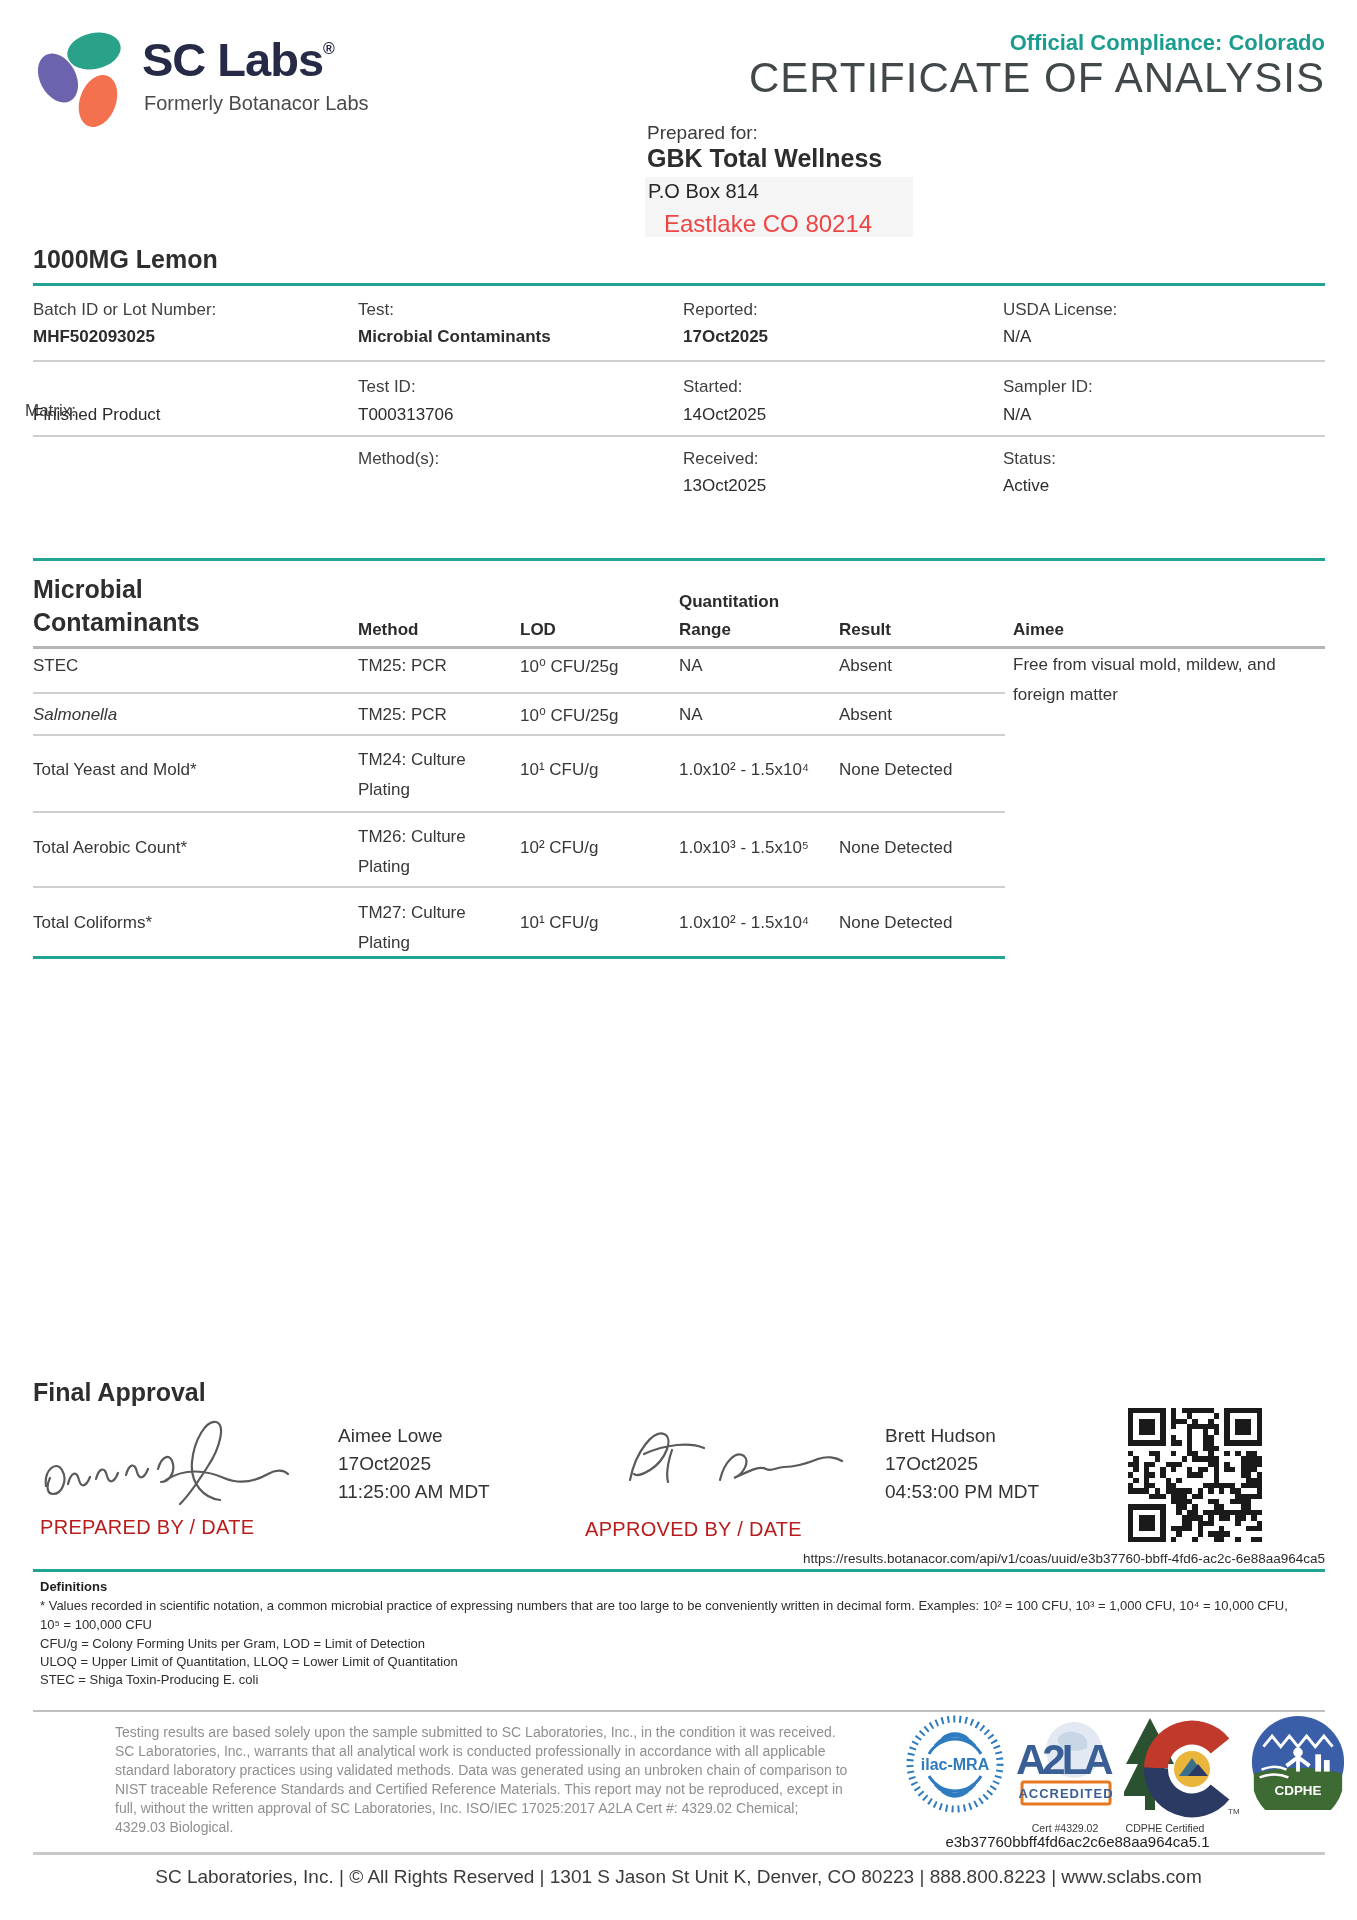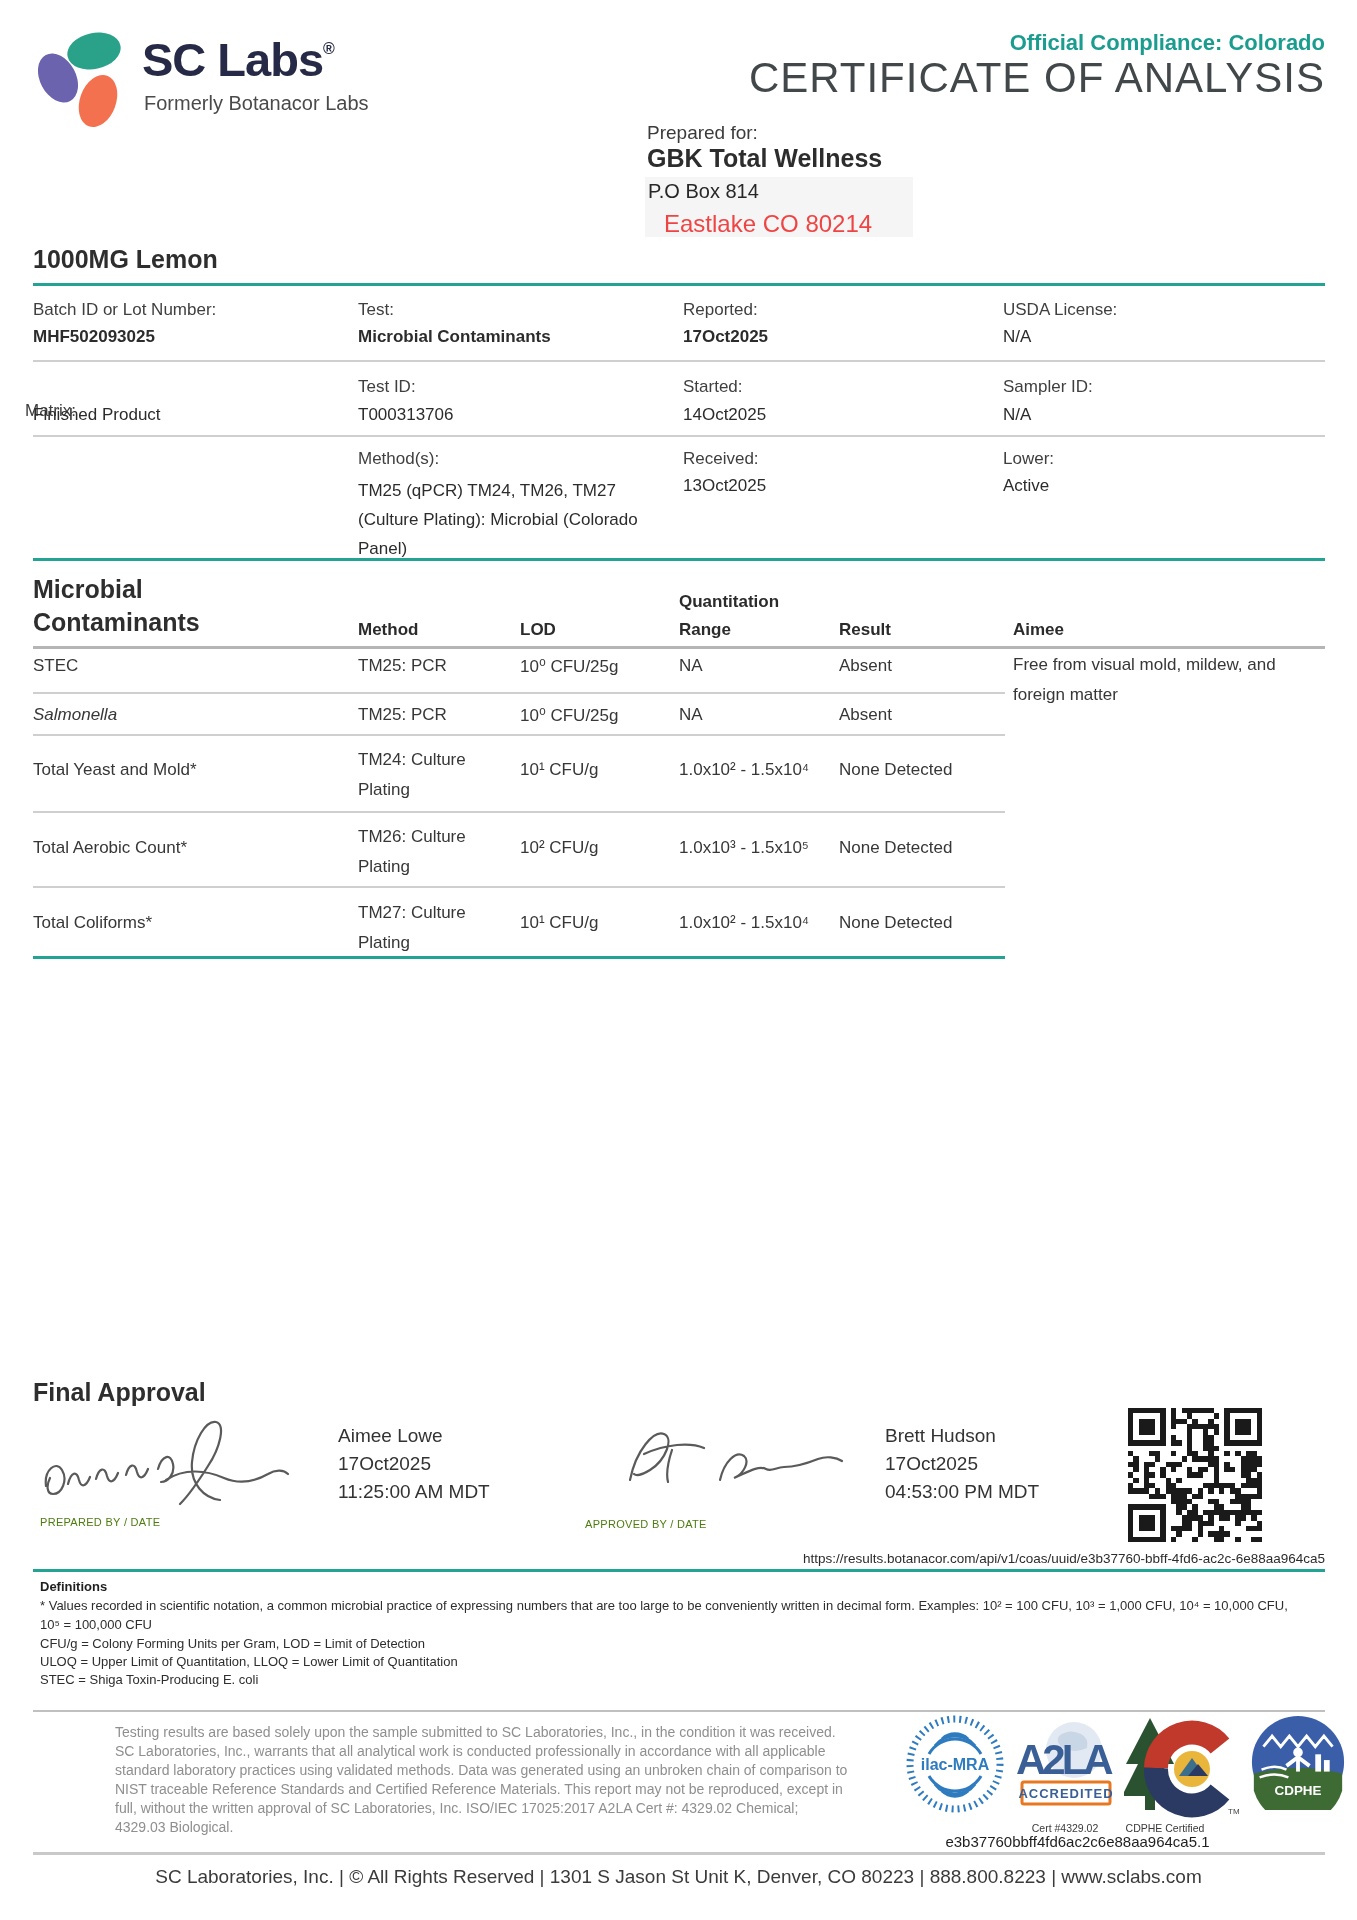--- a/index.html
+++ b/index.html
@@ -9,21 +9,21 @@
   .b{font-weight:bold;}
   .i{font-style:italic;}
   .teal{color:#1A9C8F;}
   .rule{position:absolute;height:3px;background:#23A394;}
   .sep{position:absolute;height:2px;background:#cfcfcf;}
   .lbl{position:absolute;font-size:17px;color:#3f3f3f;white-space:nowrap;}
   .val{position:absolute;font-size:17px;color:#2c2c2c;}
   .cell{position:absolute;font-size:17px;color:#373737;}
   .hdr{position:absolute;font-size:17px;font-weight:bold;color:#2b2b2b;white-space:nowrap;}
   .sig path{fill:none;stroke:#5a5a5a;stroke-width:2.2;stroke-linecap:round;}
-  .caption{position:absolute;font-size:11px;color:#4d7c0f;letter-spacing:.3px;}
+  .caption{position:absolute;font-size:20px;color:#b91c1c;letter-spacing:.3px;}
   .small-cap{position:absolute;font-size:10.5px;color:#3a3a3a;text-align:center;}
   a{color:#2c2c2c;text-decoration:none;}
 </style>
 </head>
 <body>
 
 <div class="page">
 
   <div class="abs" style="left:36px;top:26px;width:400px;height:100px;">
     <svg width="96" height="100" viewBox="0 0 96 100" style="position:absolute;left:0;top:2px;">
@@ -65,28 +65,23 @@
   <div class="lbl" style="left:358px;top:377px;">Test ID:</div>
   <div class="val" style="left:358px;top:405px;">T000313706</div>
   <div class="lbl" style="left:683px;top:377px;">Started:</div>
   <div class="val" style="left:683px;top:405px;">14Oct2025</div>
   <div class="lbl" style="left:1003px;top:377px;">Sampler ID:</div>
   <div class="val" style="left:1003px;top:405px;">N/A</div>
 
   <div class="sep" style="left:33px;top:435px;width:1292px;"></div>
 
   <div class="lbl" style="left:358px;top:449px;">Method(s):</div>
-  <div class="val" style="left:358px;top:476px;line-height:29px;width:310px;">
-    <div>TM25 (qPCR) TM24, TM26, TM27</div>
-    <div>(Culture Plating): Microbial (Colorado</div>
-    <div>Panel)</div>
-  </div>
   <div class="lbl" style="left:683px;top:449px;">Received:</div>
   <div class="val" style="left:683px;top:476px;">13Oct2025</div>
-  <div class="lbl" style="left:1003px;top:449px;">Lower:</div>
+  <div class="lbl" style="left:1003px;top:449px;">Status:</div>
   <div class="val" style="left:1003px;top:476px;">Active</div>
 
   <div class="rule" style="left:33px;top:558px;width:1292px;"></div>
 
   <div class="abs b" style="left:33px;top:573px;width:250px;font-size:25px;line-height:33px;color:#2e2e2e;">Microbial Contaminants</div>
 
   <div class="hdr" style="left:679px;top:592px;">Quantitation</div>
   <div class="hdr" style="left:358px;top:620px;">Method</div>
   <div class="hdr" style="left:520px;top:620px;">LOD</div>
   <div class="hdr" style="left:679px;top:620px;">Range</div>

